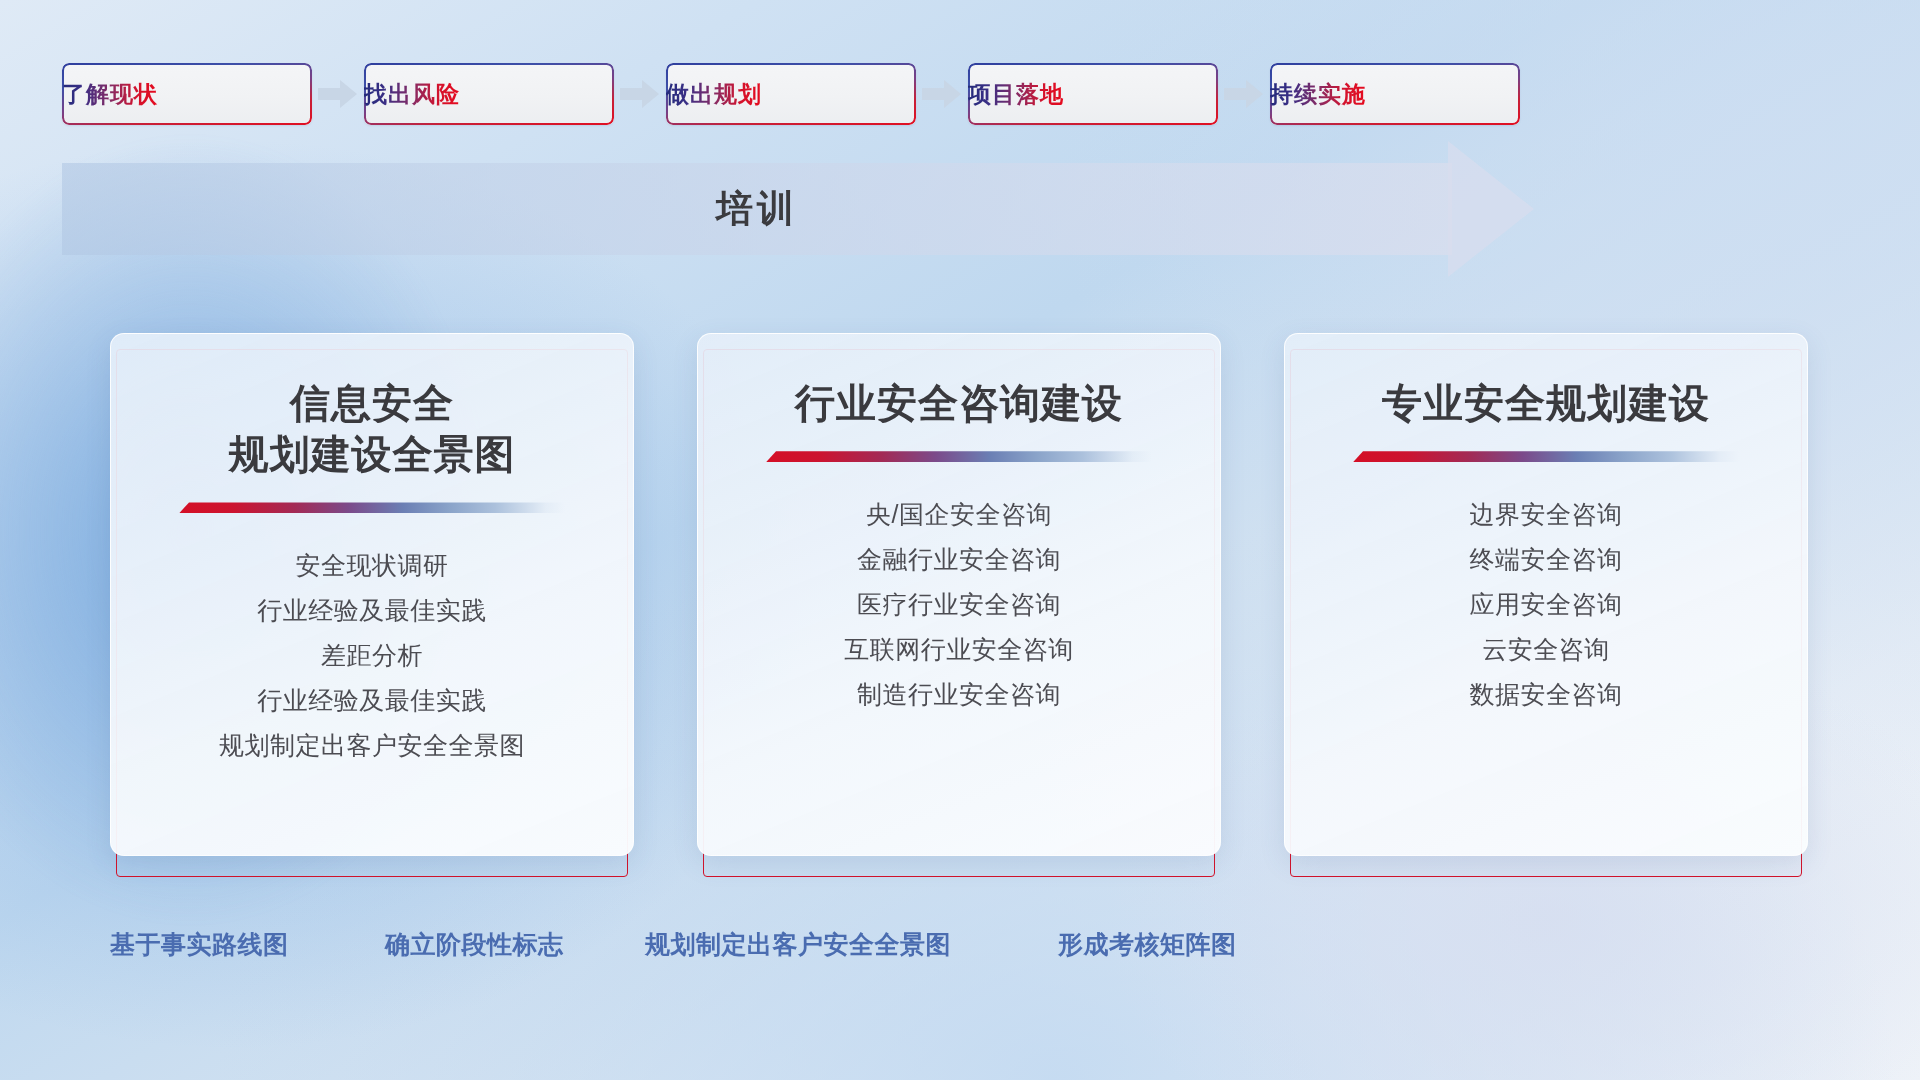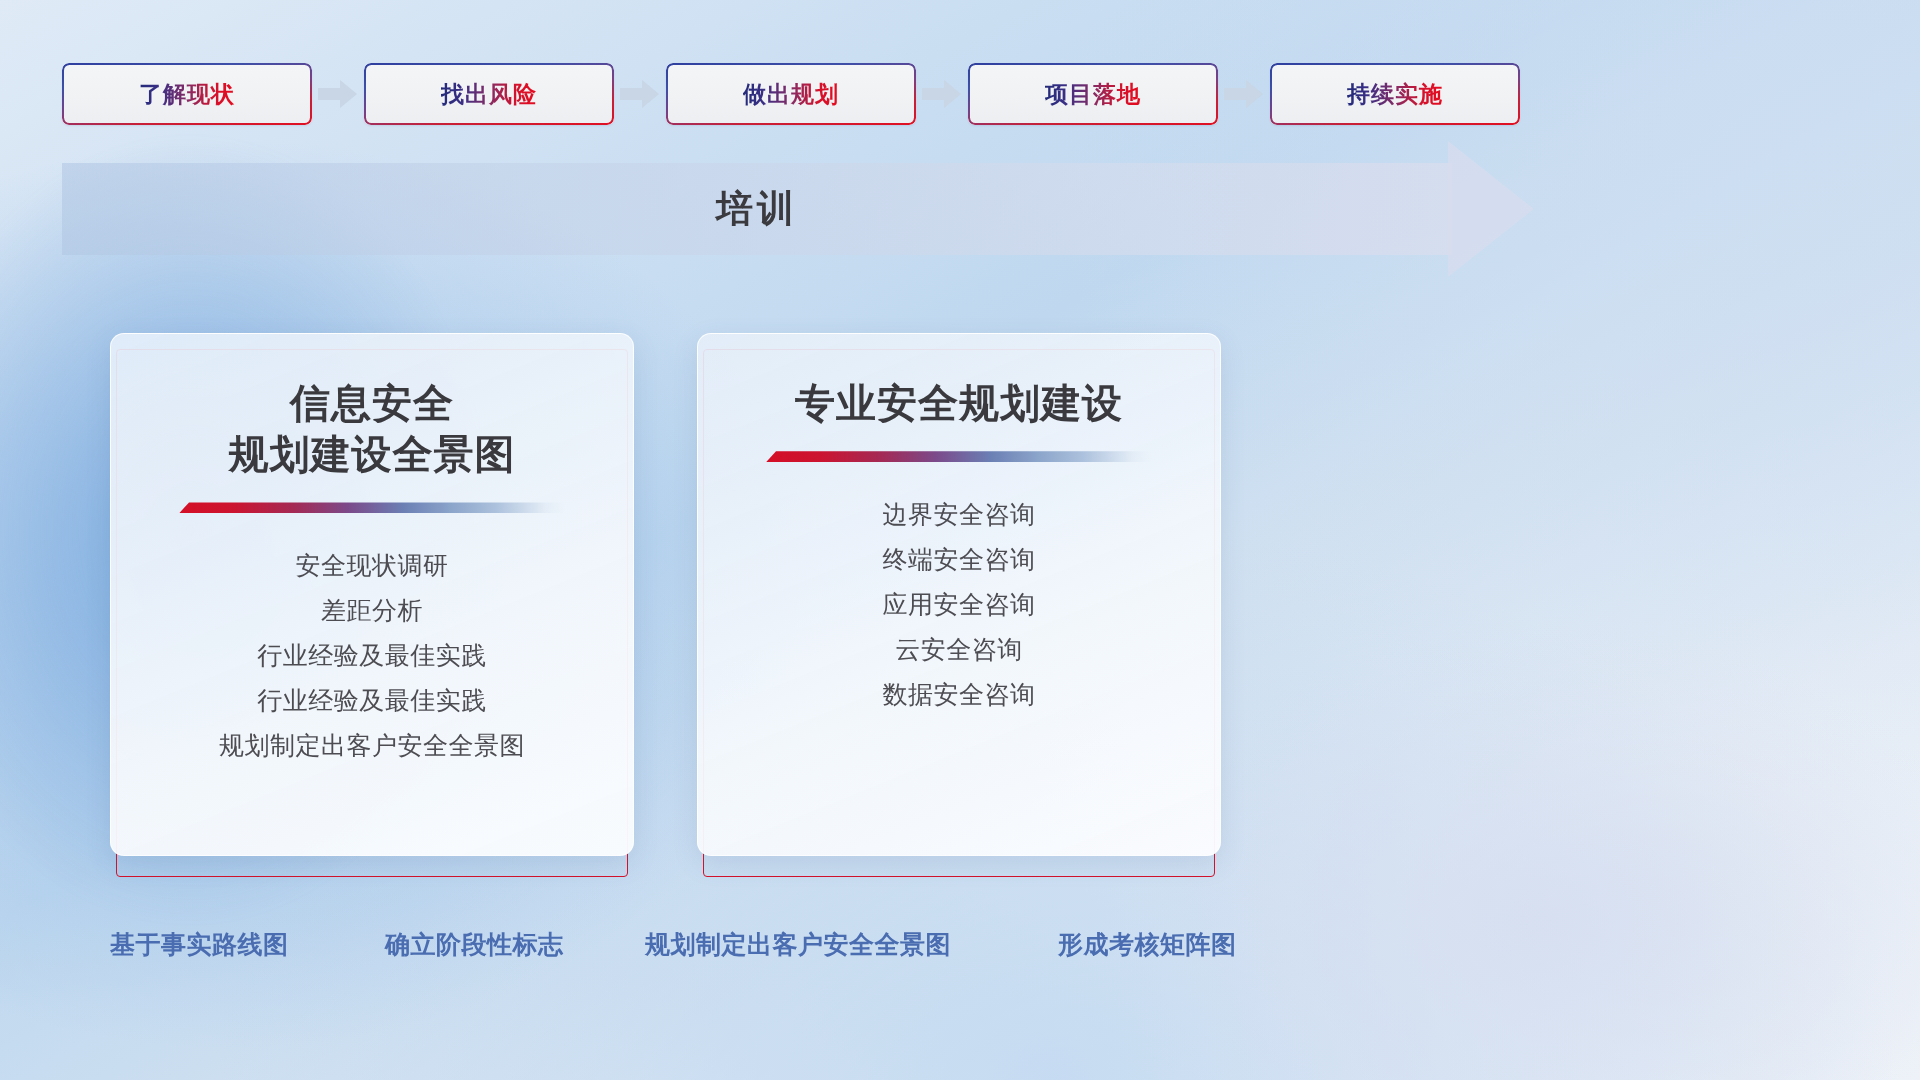--- a/index.html
+++ b/index.html
@@ -45,21 +45,21 @@
     left:62px; top:63px;
     width:1800px; height:62px;
     display:flex; align-items:center;
     z-index:5;
   }
   .step-box{
     position:relative;
     width:250px; height:62px;
     border-radius:7px;
     background: linear-gradient(180deg,#f4f5f7 0%, #f1f2f4 55%, #eceef1 100%);
-    display:flex; align-items:center; justify-content:center;
+    display:flex; align-items:center; justify-content:flex-start;
     flex:0 0 auto;
     box-shadow: 0 1px 2px rgba(40,70,120,0.10);
   }
   
   .step-box::before{
     content:"";
     position:absolute; inset:0;
     border-radius:7px;
     padding:1.6px;
     background: linear-gradient(172deg,#2f3f9e 0%, #3d4fa8 26%, #7a3f84 52%, #c81f37 74%, #e10f22 100%);
@@ -276,28 +276,44 @@
     <div class="card-wrap">
       <div class="card-accent"></div>
       <div class="card">
         <div class="card-title">信息安全
 规划建设全景图</div>
         <div class="card-rule">
             <i></i>
           </div>
         <ul class="card-list">
           <li>安全现状调研</li>
+          <li>行业经验及最佳实践</li>
           <li>差距分析</li>
-          <li>行业经验及最佳实践</li>
           <li>行业经验及最佳实践</li>
           <li>规划制定出客户安全全景图</li>
         </ul>
       </div>
     </div>
 
+    <div class="card-wrap">
+      <div class="card-accent"></div>
+      <div class="card">
+        <div class="card-title">行业安全咨询建设</div>
+        <div class="card-rule">
+            <i></i>
+          </div>
+        <ul class="card-list">
+          <li>央/国企安全咨询</li>
+          <li>金融行业安全咨询</li>
+          <li>医疗行业安全咨询</li>
+          <li>互联网行业安全咨询</li>
+          <li>制造行业安全咨询</li>
+        </ul>
+      </div>
+    </div>
 
     <div class="card-wrap">
       <div class="card-accent"></div>
       <div class="card">
         <div class="card-title">专业安全规划建设</div>
         <div class="card-rule">
             <i></i>
           </div>
         <ul class="card-list">
           <li>边界安全咨询</li>

